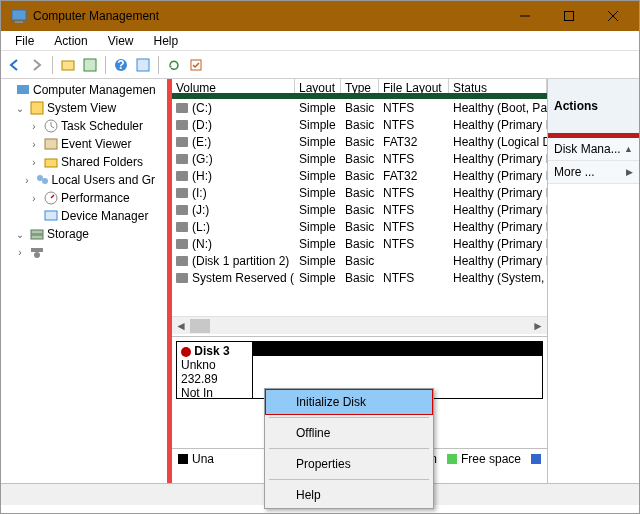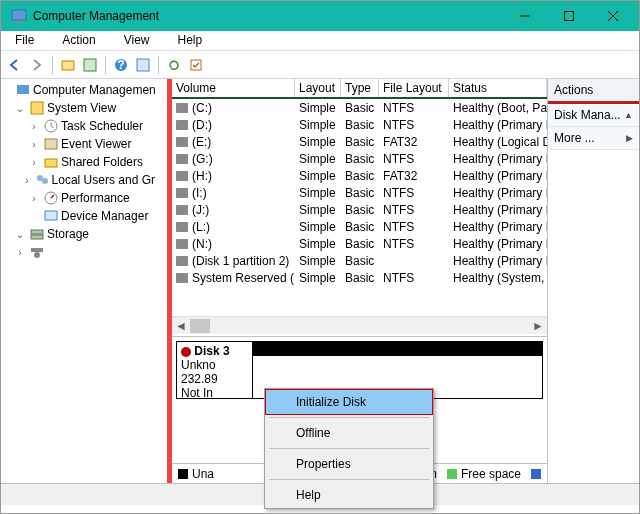--- a/index.html
+++ b/index.html
@@ -1,54 +1,54 @@
 <!DOCTYPE html>
 <html><head>
 <meta charset="utf-8">
 <style>
 *{box-sizing:border-box;font-family:"Segoe UI",Tahoma,sans-serif;font-size:12px;margin:0;padding:0}
 body{background:#fff;width:640px;height:514px;overflow:hidden;border:1px solid #999;position:relative}
-.titlebar{height:30px;display:flex;align-items:center;padding:12px 4px;background:#14b8a6}
+.titlebar{height:30px;display:flex;align-items:center;padding:12px 4px;background:#a16207}
 .titlebar .ticon{width:16px;height:16px;margin:0 6px;display:inline-block}
 .titlebar .ttext{flex:1;color:#000}
 .titlebar .wbtn{width:44px;height:30px;display:flex;align-items:center;justify-content:center;color:#222}
-.menubar{height:20px;display:flex;padding:0 6px;gap:12px;border-bottom:1px solid #e0e0e0}
+.menubar{height:20px;display:flex;align-items:center;padding:0 6px;gap:4px;border-bottom:1px solid #e0e0e0}
 .menubar span{padding:2px 8px;color:#000}
 .toolbar{height:28px;display:flex;align-items:center;padding:0 4px;gap:2px;border-bottom:1px solid #d0d0d0}
 .toolbar .tb{width:20px;height:20px;display:flex;align-items:center;justify-content:center;border:1px solid transparent}
 .toolbar .sep{width:1px;height:18px;background:#c0c0c0;margin:0 3px}
 .content{display:flex;height:404px}
 .nav{width:171px;border-right:5px solid #ef4444;overflow:hidden;padding:2px 12px}
 .nav .item{display:flex;align-items:center;height:18px;white-space:nowrap;overflow:hidden}
 .nav .tw{width:14px;text-align:center;color:#666;font-size:10px;display:inline-block}
 .nav .sp{display:inline-block}
 .nav .ic{width:16px;height:16px;display:inline-block;margin:0 2px}
 .nav .sel{background:#d8d8d8;outline:1px solid #888}
 .mid{flex:1;display:flex;flex-direction:column;border-right:1px solid #c0c0c0;min-width:0}
 .vol{overflow:hidden;border-bottom:1px solid #c0c0c0}
-.vhdr{display:flex;background:#fff;border-bottom:2px solid #14532d;height:20px}
+.vhdr{display:flex;background:#fff;border-bottom:6px solid #14532d;height:20px}
 .vhdr div{border-right:1px solid #d0d0d0;padding:2px 4px;color:#000;white-space:nowrap;overflow:hidden}
 .vrow{display:flex;height:17px;align-items:center}
 .vrow div{padding:0 4px;white-space:nowrap;overflow:hidden}
 .c0{width:123px}.c1{width:46px}.c2{width:38px}.c3{width:70px}.c4{flex:1}
 .diskicon{display:inline-block;width:12px;height:10px;background:#888;border-radius:1px;margin-right:4px;vertical-align:middle}
 .hscroll{height:18px;background:#f0f0f0;display:flex;align-items:center;border-top:1px solid #e0e0e0}
 .hscroll .lt,.hscroll .rt{width:18px;text-align:center;color:#606060}
 .hscroll .track{flex:1;height:14px;background:#f0f0f0}
 .hscroll .thumb{width:20px;height:14px;background:#c8c8c8}
 .graph{flex:1;overflow:hidden;position:relative;padding:4px}
 .diskrow{display:flex;border:1px solid #000;margin-bottom:4px;height:58px}
 .diskinfo{width:76px;border-right:1px solid #000;padding:2px 4px;background:#fff;position:relative}
 .diskinfo .nm{font-weight:bold}
 .diskbar{flex:1;background:#fff;position:relative}
 .diskbar .blackbar{height:14px;background:#000}
-.legend{position:absolute;bottom:0;left:0;right:0;height:20px;border-top:1px solid #c0c0c0;display:flex;align-items:center;padding:0 6px;gap:4px;background:#fff;font-size:11px;white-space:nowrap;overflow:hidden}
+.legend{position:absolute;bottom:15px;left:0;right:0;height:20px;border-top:1px solid #c0c0c0;display:flex;align-items:center;padding:0 6px;gap:4px;background:#fff;font-size:11px;white-space:nowrap;overflow:hidden}
 .legend .sw{width:10px;height:10px;display:inline-block}
 .actions{width:91px;display:flex;flex-direction:column}
-.actions .ahdr{background:#eef3f8;border-bottom:3px solid #b91c1c;padding:4px 6px;font-weight:normal}
+.actions .ahdr{background:#eef3f8;border-bottom:5px solid #b91c1c;padding:20px 6px;font-weight:bold}
 .actions .arow{padding:4px 6px;display:flex;align-items:center;justify-content:space-between;background:#f6f9fc;border-bottom:1px solid #e5e5e5}
 .actions .arow .tri{font-size:9px;color:#555}
 .statusbar{height:22px;border-top:1px solid #c0c0c0;background:#f0f0f0}
 .ctxmenu{position:absolute;left:263px;top:387px;width:170px;background:#f0f0f0;border:1px solid #a0a0a0;box-shadow:2px 2px 4px rgba(0,0,0,.3);z-index:50}
 .ctxmenu .mitem{padding:6px 31px;color:#000}
 .ctxmenu .mitem.hl{background:#91c9f7;outline:1.5px solid #d40000;outline-offset:-1px}
 .ctxmenu .msep{height:1px;background:#c0c0c0;margin:2px 4px}
 svg{display:block}
 </style>
 </head>

